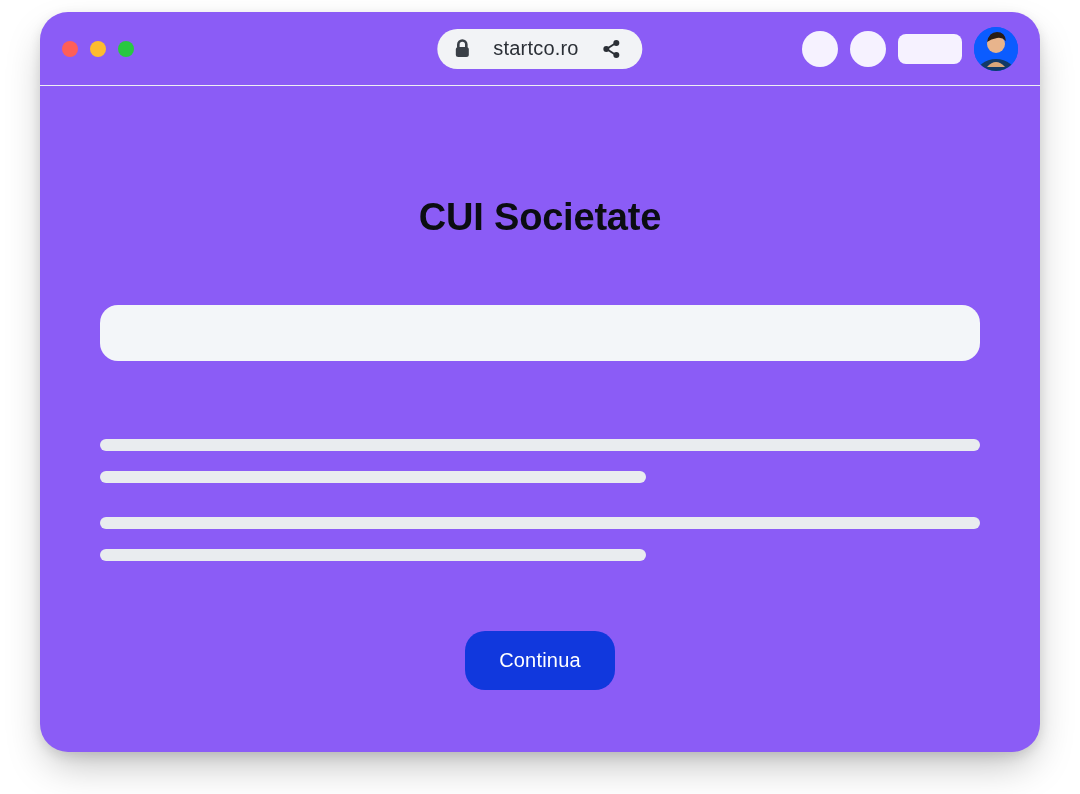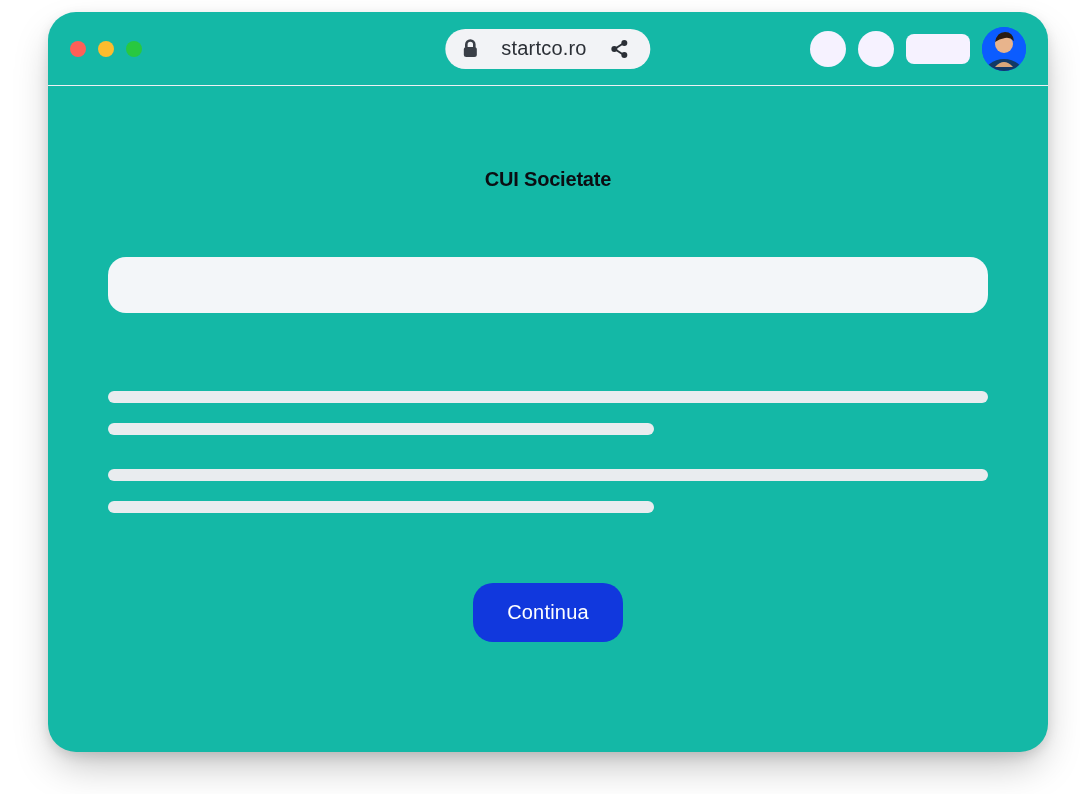--- a/index.html
+++ b/index.html
@@ -4,25 +4,25 @@
 <style>
   * { box-sizing: border-box; margin: 0; padding: 0; }
   html, body {
     width: 1080px;
     height: 794px;
     font-family: -apple-system, BlinkMacSystemFont, "Segoe UI", Helvetica, Arial, sans-serif;
     background: transparent;
   }
   .window {
     position: absolute;
-    left: 48px;
+    left: 40px;
     top: 12px;
     width: 1000px;
     height: 740px;
-    background: #14b8a6;
+    background: #8b5cf6;
     border-radius: 28px;
     box-shadow: 0 18px 40px -8px rgba(0,0,0,0.28), 0 4px 12px rgba(0,0,0,0.10);
     overflow: hidden;
   }
   
   .titlebar {
     height: 74px;
     border-bottom: 1px solid #eef0f3;
     display: flex;
     align-items: center;
@@ -79,24 +79,24 @@
   .avatar svg { width:100%; height:100%; display:block; }
 
   
   .content {
     padding: 40px 60px 0 60px;
     display: flex;
     flex-direction: column;
     align-items: center;
   }
   .page-title {
-    font-size: 20px;
+    font-size: 38px;
     font-weight: 800;
     color: #0b0d12;
-    margin-top: 42px;
+    margin-top: 70px;
     margin-bottom: 66px;
     letter-spacing: -0.2px;
   }
   .input-field {
     width: 100%;
     height: 56px;
     border: none;
     border-radius: 18px;
     background: #f3f6f9;
     font-size: 18px;

